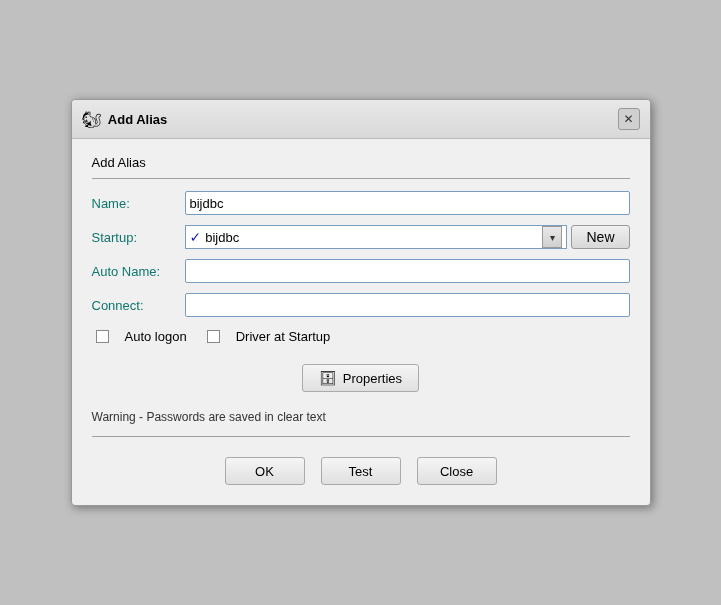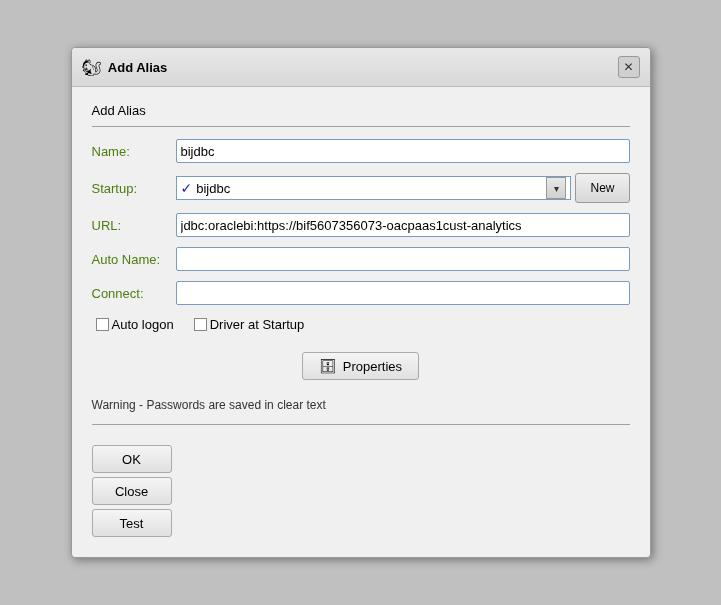--- a/index.html
+++ b/index.html
@@ -67,23 +67,23 @@
       border: none;
       border-top: 1px solid #a0a0a0;
       margin-bottom: 12px;
     }
     .form-row {
       display: flex;
       align-items: center;
       margin-bottom: 10px;
     }
     .form-label {
-      width: 84px;
+      width: 93px;
       text-align: left;
-      color: #4d7c0f;
+      color: #0f766e;
       flex-shrink: 0;
     }
     .form-input {
       flex: 1;
       height: 24px;
       border: 1px solid #7a9cbf;
       border-radius: 2px;
       padding: 2px 4px;
       font-size: 13px;
       background: #fff;
@@ -121,41 +121,41 @@
       background: linear-gradient(to bottom, #e8e8e8, #d0d0d0);
       border: 1px solid #999;
       cursor: pointer;
       display: flex;
       align-items: center;
       justify-content: center;
       font-size: 10px;
       color: #333;
     }
     .new-btn {
-      height: 30px;
+      height: 24px;
       padding: 0 14px;
       background: linear-gradient(to bottom, #f0f0f0, #d8d8d8);
       border: 1px solid #999;
       border-radius: 3px;
       cursor: pointer;
-      font-size: 12px;
+      font-size: 14px;
       color: #000;
       white-space: nowrap;
     }
     .checkbox-row {
       display: flex;
       align-items: center;
       gap: 20px;
       margin: 12px 0;
       padding-left: 4px;
     }
     .checkbox-item {
       display: flex;
       align-items: center;
-      gap: 3px;
+      gap: 16px;
       cursor: pointer;
     }
     .checkbox-box {
       width: 13px;
       height: 13px;
       border: 1px solid #888;
       background: #fff;
       display: flex;
       align-items: center;
       justify-content: center;
@@ -185,23 +185,22 @@
       margin-top: 10px;
     }
     .bottom-divider {
       border: none;
       border-top: 1px solid #a0a0a0;
       margin: 12px 0;
     }
     .button-row {
       display: flex;
       justify-content: center;
-      gap: 4px;
+      gap: 16px;
       padding: 8px 0 4px;
-      flex-direction: column;
     }
     .dialog-btn {
       width: 80px;
       height: 28px;
       background: linear-gradient(to bottom, #f5f5f5, #e0e0e0);
       border: 1px solid #aaa;
       border-radius: 3px;
       cursor: pointer;
       font-size: 13px;
       color: #000;
@@ -236,24 +235,20 @@
           <div class="driver-select-text">
             <span class="checkmark">✓</span>
             <span>bijdbc</span>
           </div>
           <div class="driver-dropdown-btn">▾</div>
         </div>
         <button class="new-btn">New</button>
       </div>
     </div>
 
-    <div class="form-row">
-      <span class="form-label">URL:</span>
-      <input class="form-input" type="text" value="jdbc:oraclebi:https://bif5607356073-oacpaas1cust-analytics" style="">
-    </div>
 
     <div class="form-row">
       <span class="form-label">Auto Name:</span>
       <input class="form-input" type="text" style="">
     </div>
 
     <div class="form-row">
       <span class="form-label">Connect:</span>
       <input class="form-input" type="password" style="">
     </div>
@@ -275,17 +270,17 @@
         <span>Properties</span>
       </button>
     </div>
 
     <div class="warning-text">Warning - Passwords are saved in clear text</div>
 
     <hr class="bottom-divider">
 
     <div class="button-row">
       <button class="dialog-btn">OK</button>
+      <button class="dialog-btn">Test</button>
       <button class="dialog-btn">Close</button>
-      <button class="dialog-btn">Test</button>
     </div>
   </div>
 </div>
 
 </body></html>

